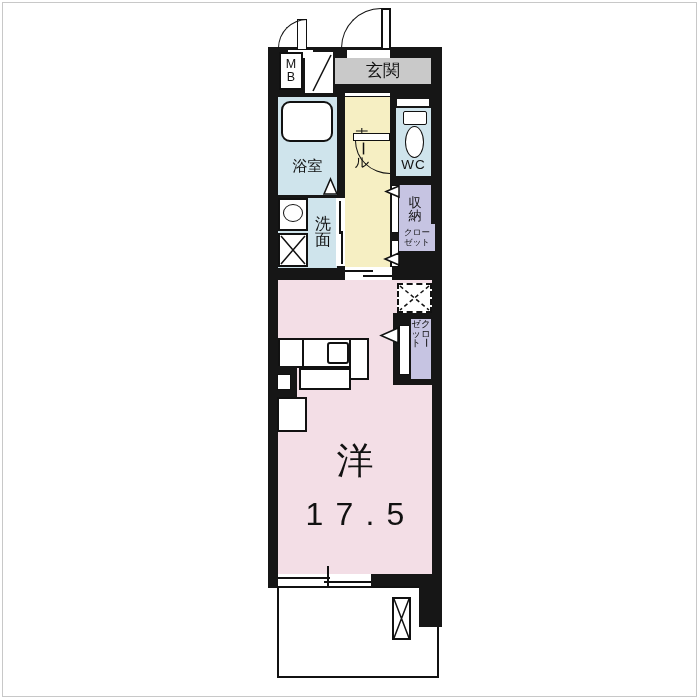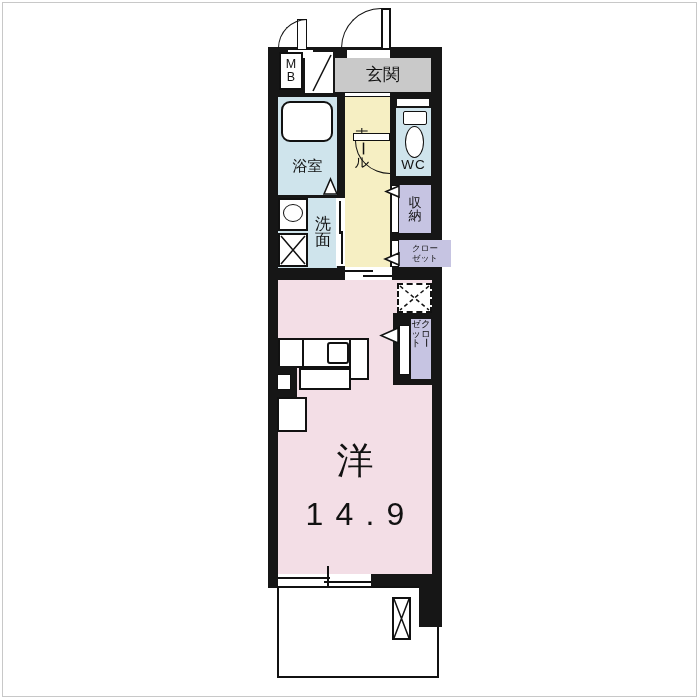--- a/index.html
+++ b/index.html
@@ -31,21 +31,21 @@
   <div class="a" style="left:288px;top:50px;width:25px;height:8px;background:#fff;"></div>
   <div class="a" style="left:347px;top:50px;width:43px;height:8px;background:#fff;"></div>
 
   <div class="a lbl" style="left:279px;top:52px;width:24px;height:38px;background:#fff;border:2px solid #111;">
     <span class="vtext" style="font-size:12.5px;">
         <span>M</span>
         <span>B</span>
       </span>
   </div>
   <div class="a" style="left:305px;top:52px;width:28px;height:41px;background:#fff;"></div>
-  <div class="a lbl" style="left:335px;top:58px;width:96px;height:34px;background:#c9c9c9;">
+  <div class="a lbl" style="left:335px;top:58px;width:96px;height:26px;background:#c9c9c9;">
     <span style="font-size:17px;">玄関</span>
   </div>
   <div class="a" style="left:345px;top:92px;width:45px;height:5px;background:#fff;border-top:1px solid #111;border-bottom:1px solid #111;"></div>
 
   <div class="a" style="left:278px;top:97px;width:59px;height:98px;background:#cfe4ec;"></div>
   <div class="a" style="left:281px;top:101px;width:52px;height:41px;background:#fff;border:2px solid #111;border-radius:9px;"></div>
   <div class="a lbl" style="left:278px;top:152px;width:59px;height:28px;justify-content:center;">
     <span style="font-size:15px;">浴室</span>
   </div>
 
@@ -84,21 +84,21 @@
     <span style="font-size:13.5px;letter-spacing:1px;">WC</span>
   </div>
 
   <div class="a lbl" style="left:399px;top:185px;width:32px;height:48px;background:#c6c4e2;">
     <span class="vtext" style="font-size:13px;">
         <span>収</span>
         <span>納</span>
       </span>
   </div>
   <div class="a" style="left:391px;top:185px;width:8px;height:48px;background:#fff;border:1px solid #111;"></div>
-  <div class="a lbl" style="left:399px;top:240px;width:52px;height:27px;background:#c6c4e2;">
+  <div class="a lbl" style="left:399px;top:224px;width:36px;height:27px;background:#c6c4e2;">
     <span style="font-size:8.5px;line-height:1.25;">
       <span style="display:block;">クロー</span>
       <span style="display:block;font-family:Liberation Mono, monospace;">ゼット</span>
     </span>
   </div>
   <div class="a" style="left:391px;top:240px;width:8px;height:27px;background:#fff;border:1px solid #111;"></div>
 
   <div class="a" style="left:345px;top:267px;width:47px;height:13px;background:#fff;"></div>
   <div class="a" style="left:345px;top:270px;width:28px;height:2px;background:#111;"></div>
   <div class="a" style="left:363px;top:275px;width:29px;height:2px;background:#111;"></div>
@@ -137,21 +137,21 @@
   <div class="a" style="left:327px;top:566px;width:2px;height:28px;background:#111;"></div>
 
   <div class="a" style="left:277px;top:586px;width:162px;height:92px;background:#fff;border:2px solid #111;"></div>
   <div class="a wall" style="left:419px;top:586px;width:23px;height:41px;"></div>
   <div class="a wbox" style="left:392px;top:597px;width:19px;height:43px;"></div>
 
   <div class="a lbl" style="left:278px;top:440px;width:154px;height:42px;">
     <span style="font-size:37px;">洋</span>
   </div>
   <div class="a lbl" style="left:278px;top:495px;width:154px;height:40px;">
-    <span style="font-size:32px;letter-spacing:0.38em;margin-right:-0.38em;">14.9</span>
+    <span style="font-size:32px;letter-spacing:0.38em;margin-right:-0.38em;">17.5</span>
   </div>
 
   <svg class="a" style="left:0;top:0;" width="700" height="700" viewBox="0 0 700 700">
 
     <line x1="313" y1="91" x2="331" y2="55" stroke="#111" stroke-width="1.5"></line>
 
     <polygon points="324,194 337,194 330.5,179" fill="#fff" stroke="#111" stroke-width="1.5"></polygon>
 
     <polygon points="399,186 399,197 386,191.5" fill="#fff" stroke="#111" stroke-width="1.5"></polygon>
 

